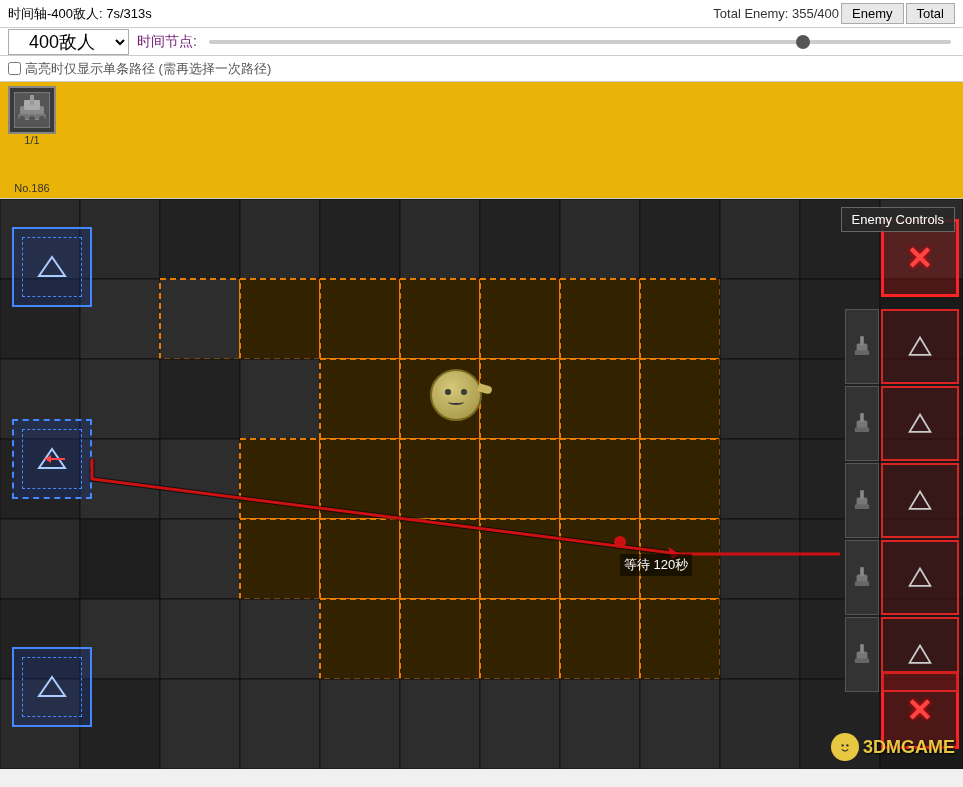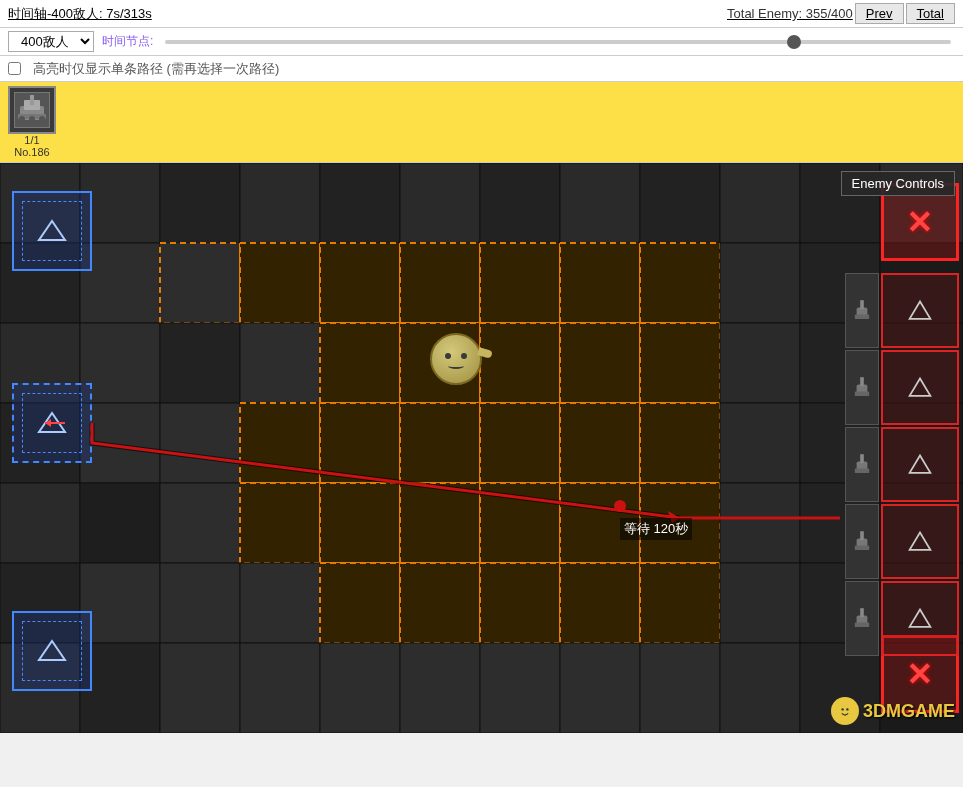--- a/index.html
+++ b/index.html
@@ -14,21 +14,20 @@
 
     
     #top-bar {
       display: flex;
       align-items: center;
       justify-content: space-between;
       background: #fff;
       padding: 4px 8px;
       border-bottom: 1px solid #ccc;
       height: 28px;
-      text-decoration: underline;
     }
     #top-right {
       display: flex;
       align-items: center;
       gap: 2px;
       color: #333;
       font-size: 13px;
     }
     .nav-btn {
       padding: 2px 10px;
@@ -42,29 +41,29 @@
     #second-bar {
       display: flex;
       align-items: center;
       background: #fff;
       padding: 4px 8px;
       border-bottom: 1px solid #ccc;
       height: 28px;
       gap: 8px;
     }
     #enemy-select {
-      font-size: 13px;
+      font-size: 18px;
       border: 1px solid #aaa;
-      padding: 1px 8px;
+      padding: 1px 16px;
       background: #fff;
       cursor: pointer;
     }
     #timeline-label {
-      color: #8b5cf6;
-      font-size: 12px;
+      color: #701a75;
+      font-size: 14px;
       white-space: nowrap;
     }
     #timeline-track {
       flex: 1;
       height: 4px;
       background: #ccc;
       border-radius: 2px;
       position: relative;
       margin: 0 4px;
     }
@@ -79,35 +78,35 @@
       transform: translateX(-50%);
       cursor: pointer;
     }
 
     
     #checkbox-row {
       display: flex;
       align-items: center;
       background: #fff;
       padding: 4px 8px;
-      gap: 12px;
+      gap: 4px;
       border-bottom: 1px solid #ccc;
       height: 26px;
     }
     #checkbox-row input[type="checkbox"] {
       cursor: pointer;
     }
     #checkbox-label {
       color: #555;
       font-size: 13px;
     }
 
     
     #unit-row {
-      background: #fde047;
+      background: #eab308;
       padding: 4px 8px;
       border-bottom: 1px solid #ccc;
       display: flex;
       flex-direction: column;
       align-items: flex-start;
     }
     #unit-thumb {
       width: 48px;
       height: 48px;
       background: #3a3a3a;
@@ -126,20 +125,21 @@
     }
     #unit-counter {
       font-size: 11px;
       color: #333;
       text-align: center;
     }
     #unit-id {
       font-size: 11px;
       color: #333;
       text-align: center;
+      margin-top: 36px;
     }
 
     
     #game-area {
       position: relative;
       width: 963px;
       height: 570px;
       background: #1a1a1a;
       overflow: hidden;
     }
@@ -287,21 +287,21 @@
       text-shadow: 1px 1px 2px #000;
     }
   </style>
 </head>
 <body>
 
 <div id="top-bar">
   <span>时间轴-400敌人: 7s/313s</span>
   <div id="top-right">
     <span>Total Enemy: 355/400</span>
-    <button class="nav-btn">Prev</button>
+    <button class="nav-btn">Enemy</button>
     <button class="nav-btn">Total</button>
   </div>
 </div>
 
 <div id="second-bar">
   <select id="enemy-select">
     <option>400敌人</option>
   </select>
   <span id="timeline-label">时间节点:</span>
   <div id="timeline-track">

